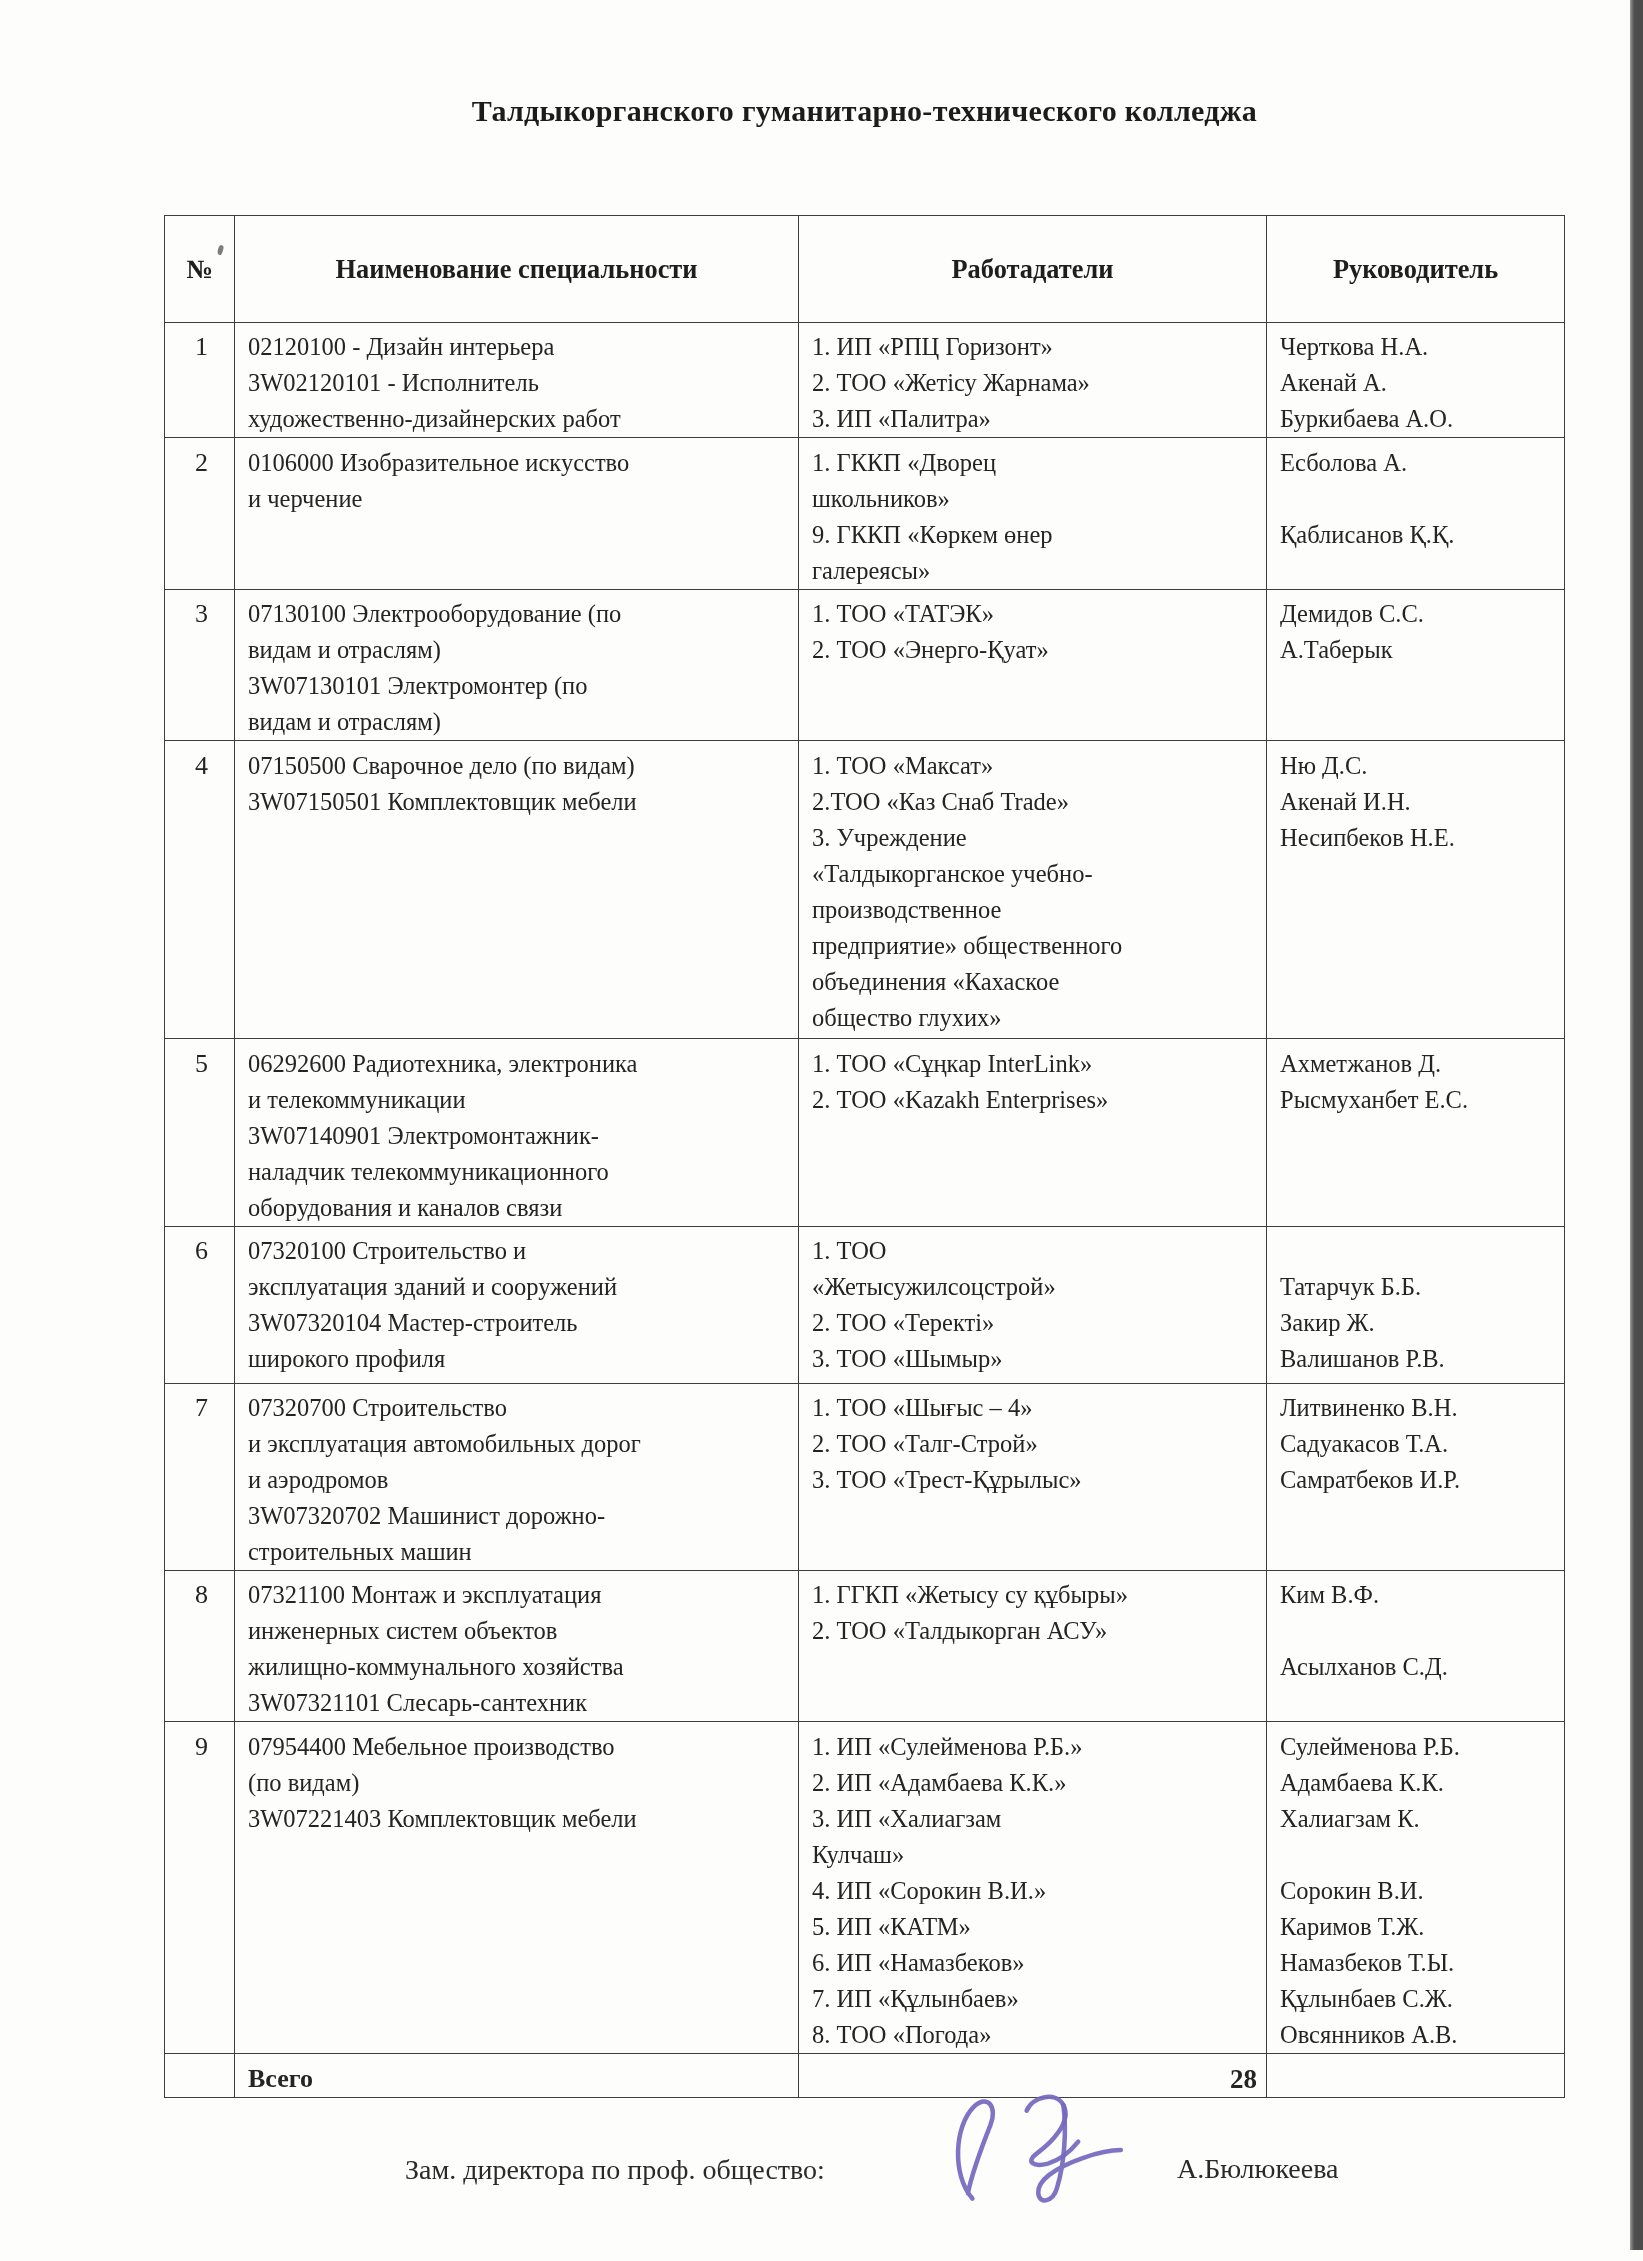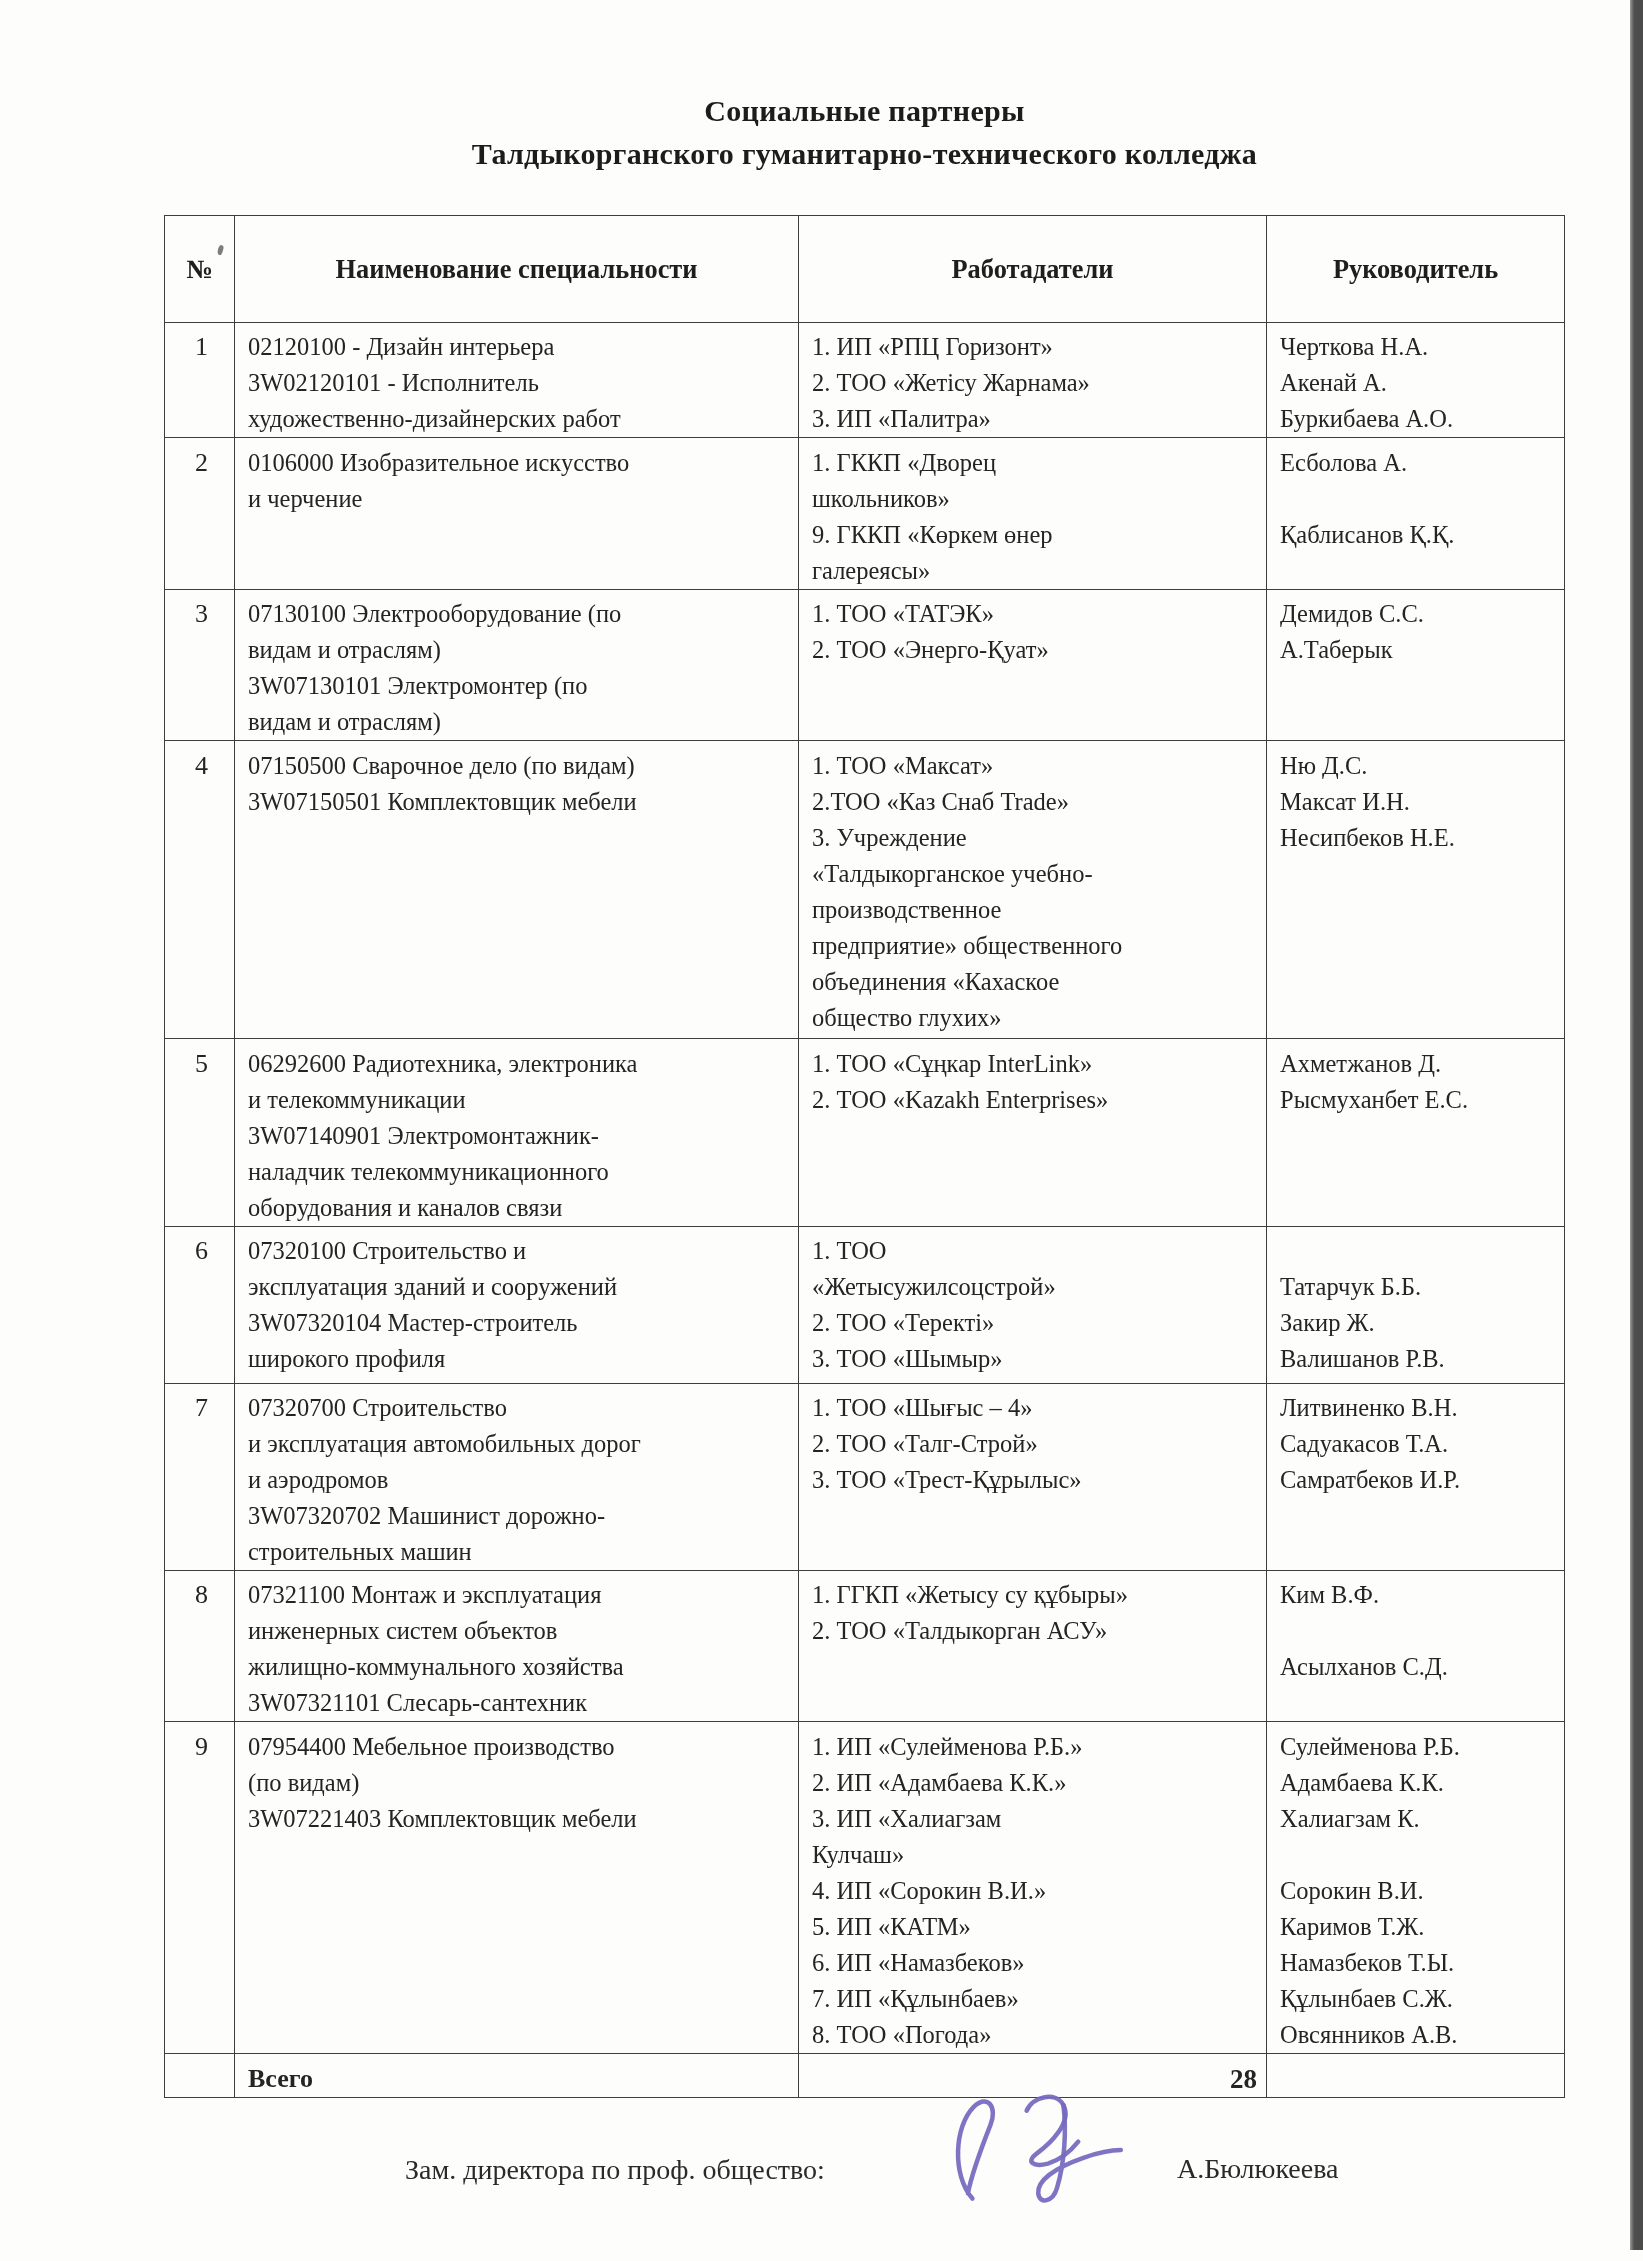--- a/index.html
+++ b/index.html
@@ -78,21 +78,20 @@
 </style>
 </head>
 <body>
 
 <div class="page">
 
   <div class="scan-edge"></div>
   <div class="speckle"></div>
 
   <div class="doc-title">
-    <div>Социальные партнеры</div>
     <div>Талдыкорганского гуманитарно-технического колледжа</div>
   </div>
 
   <table class="partners">
     <colgroup>
       <col class="c-num">
         <col class="c-spec">
         <col class="c-emp">
         <col class="c-head">
     </colgroup>
@@ -146,21 +145,21 @@
 3W07150501  Комплектовщик мебели</td>
         <td>1. ТОО «Максат»
 2.ТОО «Каз Снаб Trade»
 3. Учреждение
 «Талдыкорганское учебно-
 производственное
 предприятие» общественного
 объединения «Кахаское
 общество глухих»</td>
         <td>Ню Д.С.
-Максат И.Н.
+Акенай И.Н.
 Несипбеков Н.Е.</td>
       </tr>
       <tr class="r5">
         <td class="num">5</td>
         <td>06292600  Радиотехника, электроника
 и телекоммуникации
 3W07140901 Электромонтажник-
 наладчик телекоммуникационного
 оборудования и каналов связи</td>
         <td>1. ТОО «Сұңкар InterLink»

